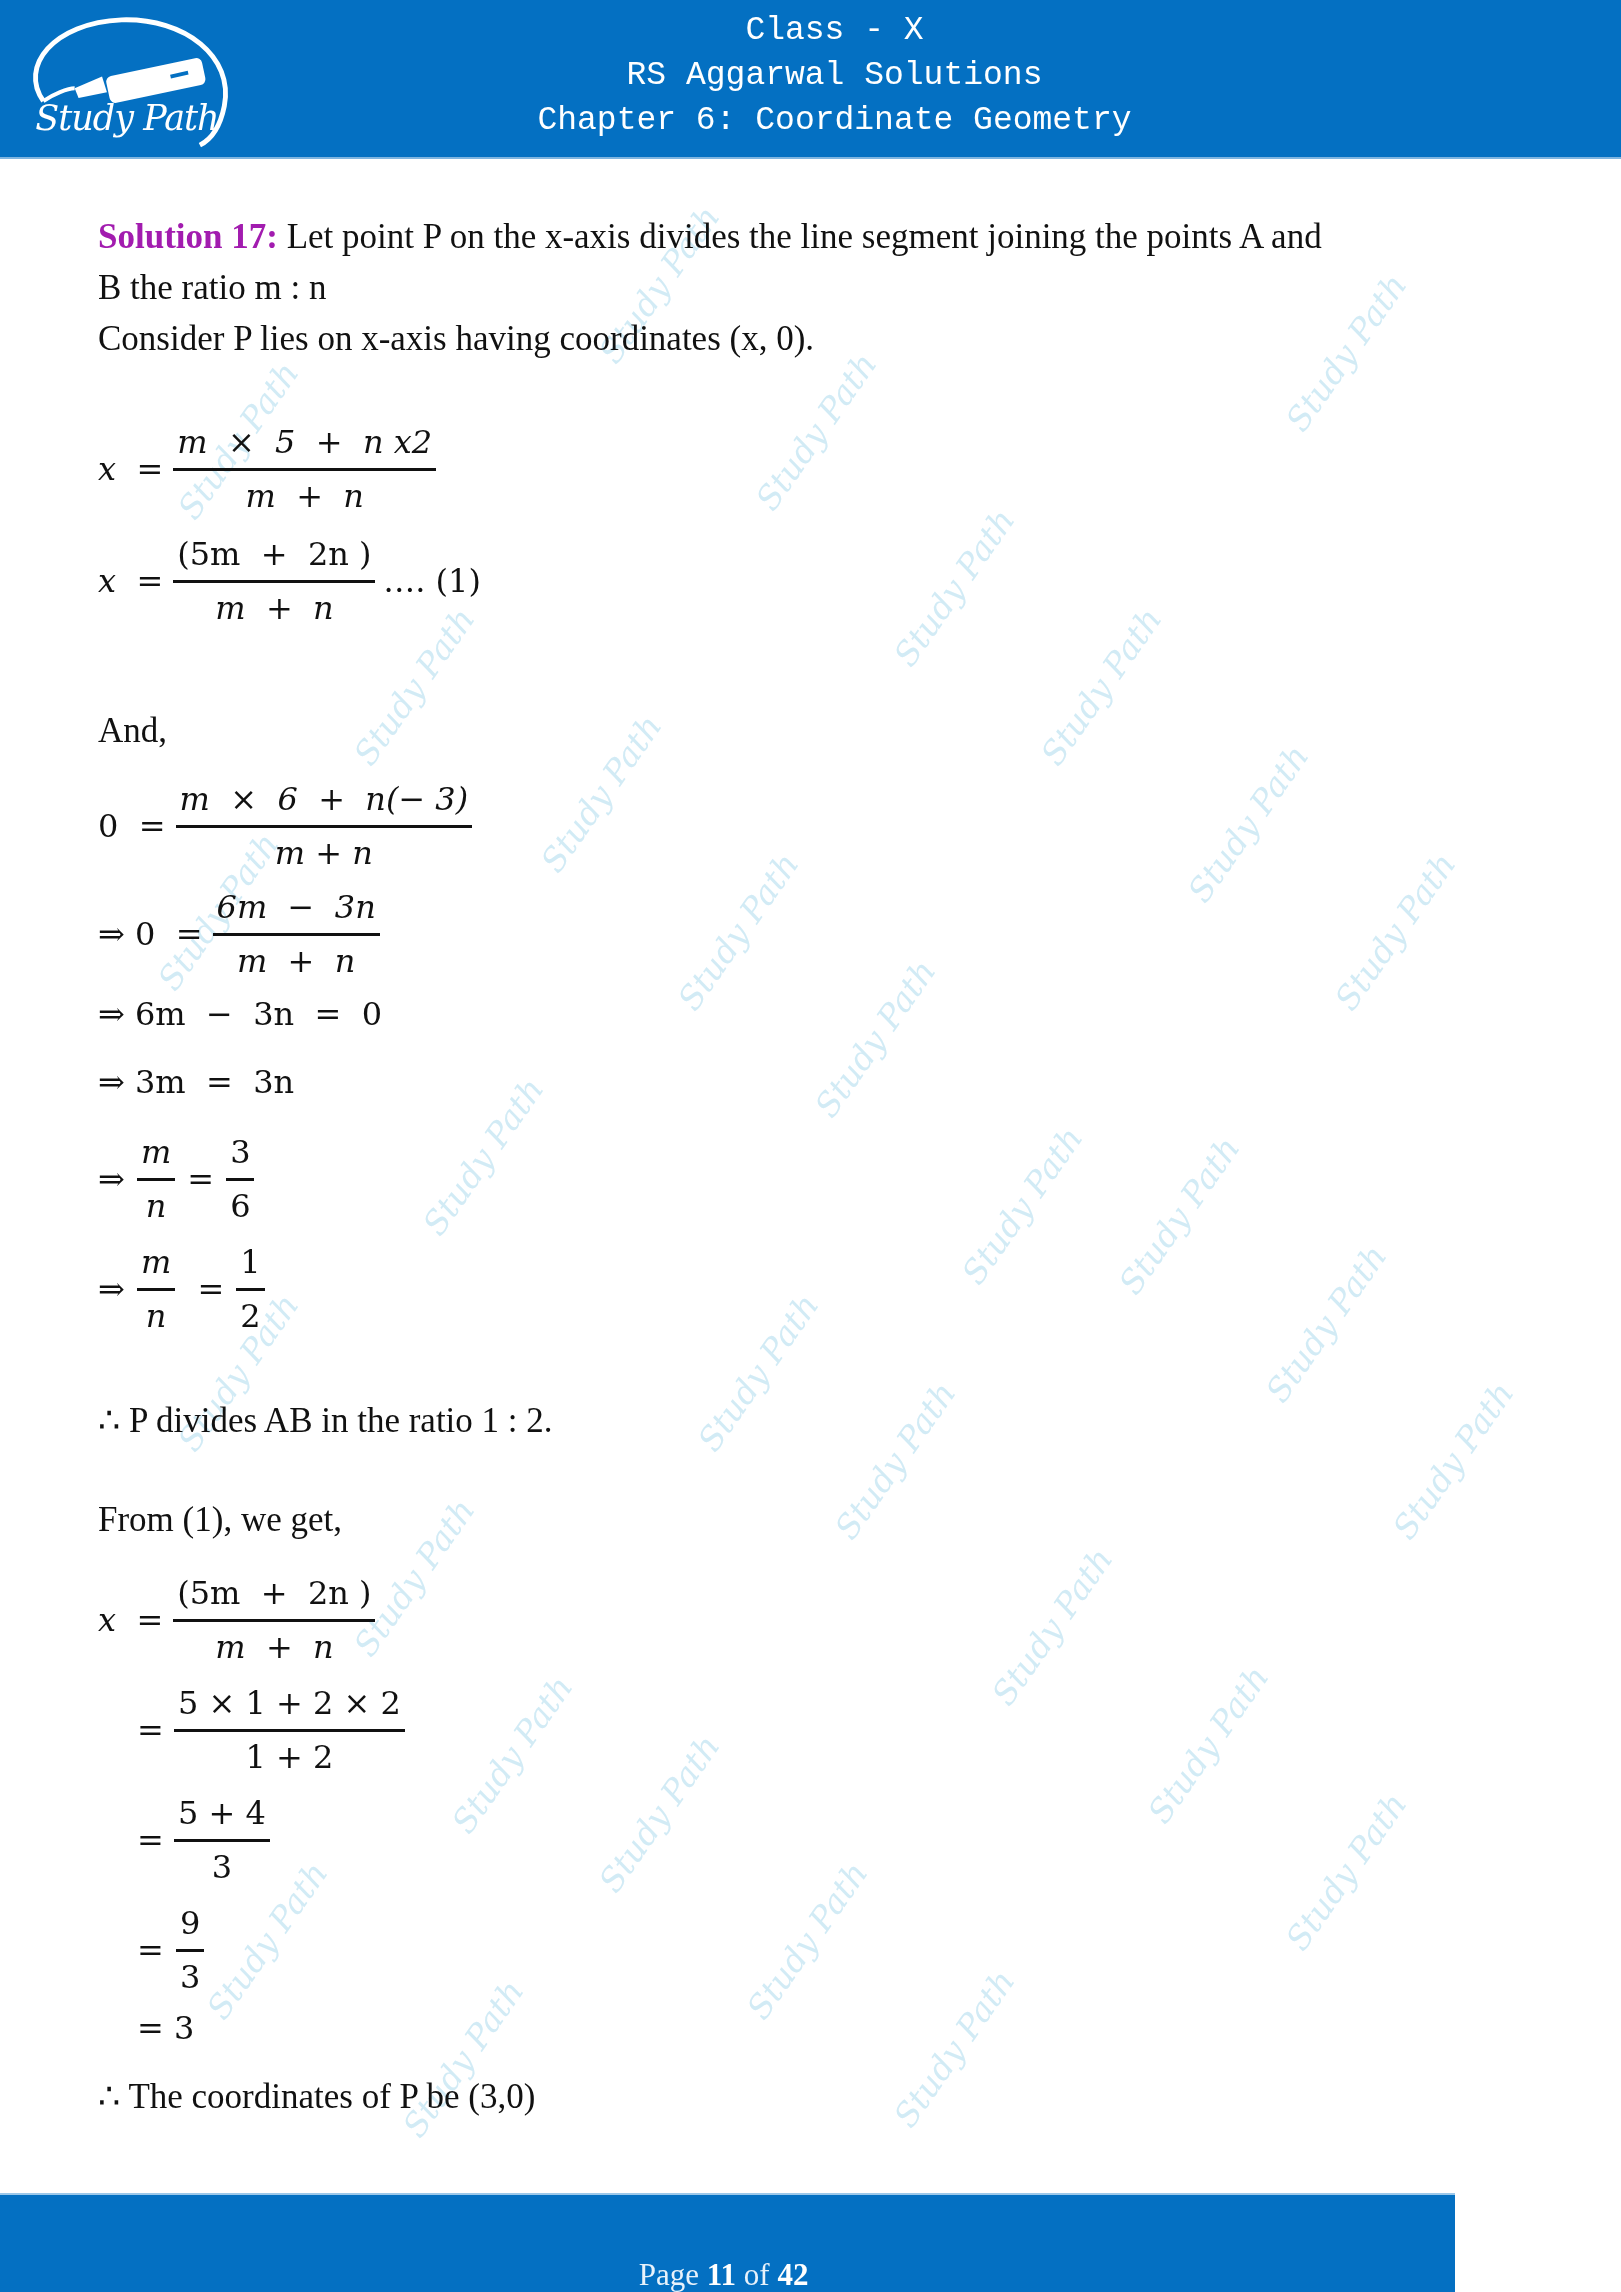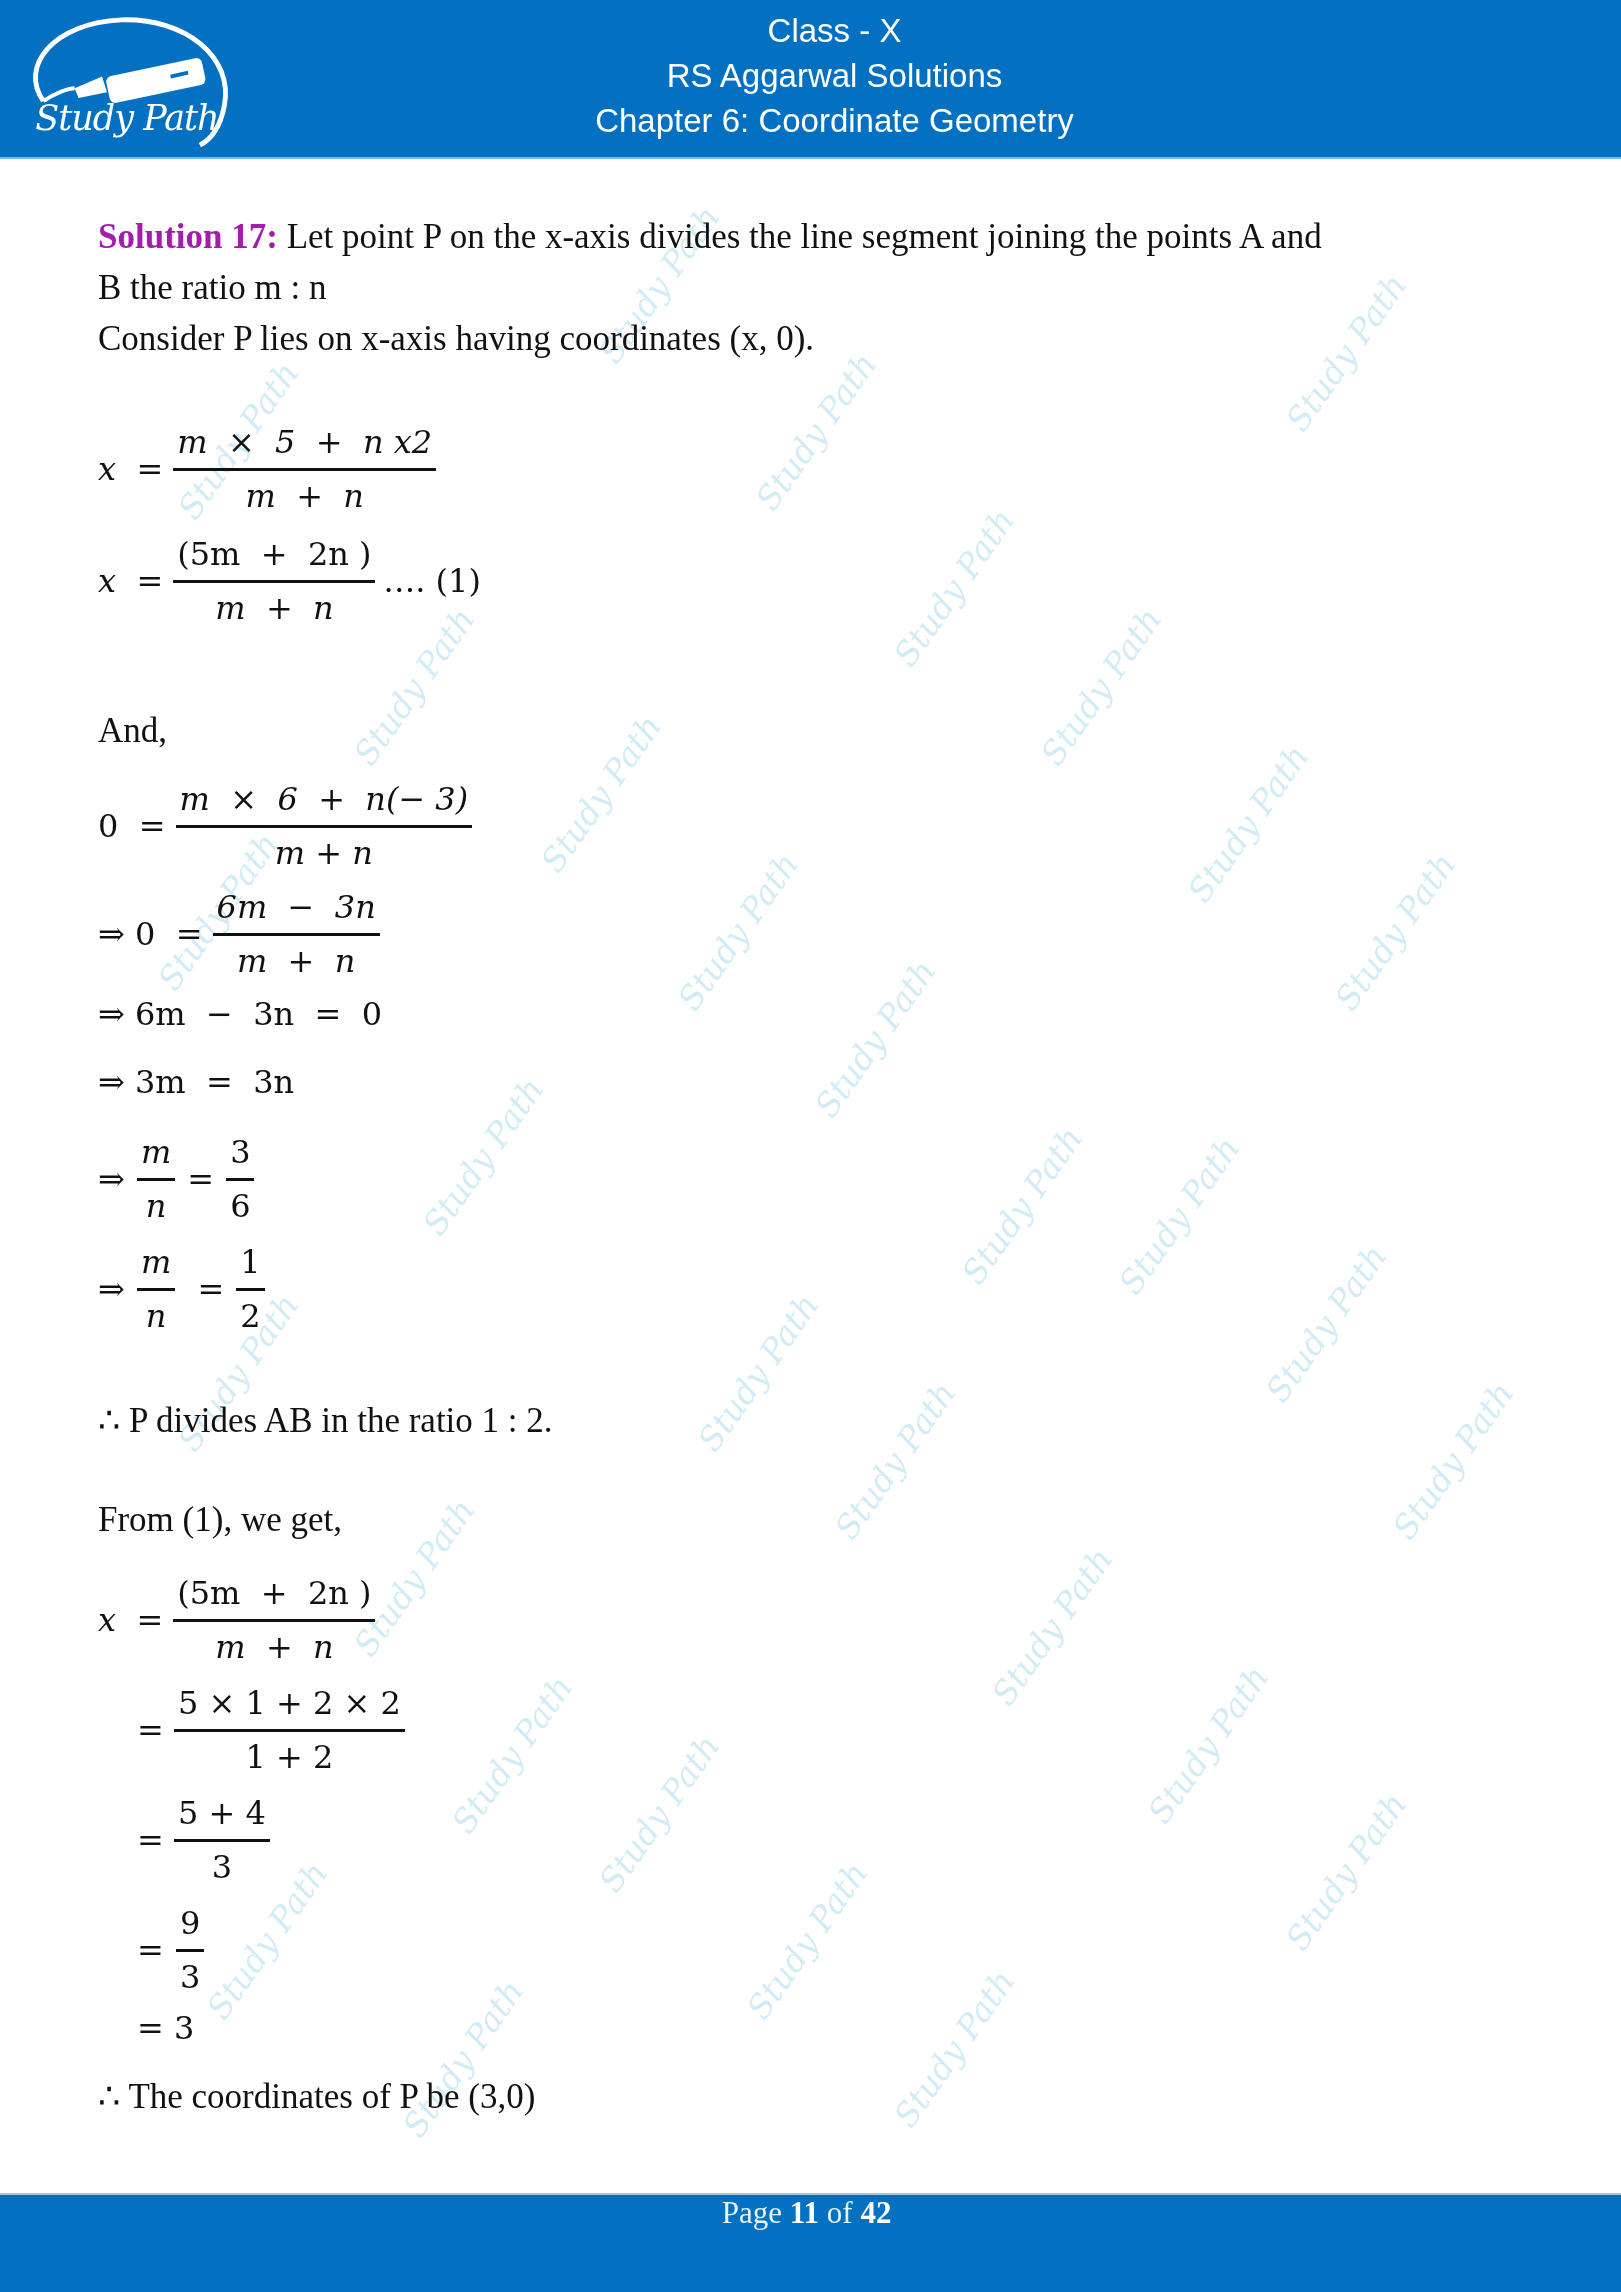--- a/index.html
+++ b/index.html
@@ -12,26 +12,26 @@
       position: absolute; left: 0; top: 0; width: 1621px; height: 157px;
       background: #0470c2; border-bottom: 2.9px solid #7fb5e0;
     }
     .logo { position: absolute; left: 13.7px; top: 7.8px; width: 225px; height: 145px; }
     .logo-text {
       position: absolute; left: 21.6px; top: 90px; color: #fff;
       font-family: "DejaVu Serif", serif; font-style: italic; font-size: 35px; letter-spacing: -1px;
     }
     .header-lines {
       position: absolute; left: 0; right: 0; top: 7.8px; text-align: center; color: #fff;
-      font-family: Liberation Sans, sans-serif; font-size: 33px; line-height: 45px; padding-left: 48px;
+      font-family: Liberation Mono, monospace; font-size: 33px; line-height: 45px; padding-left: 48px;
     }
     .footer {
-      position: absolute; left: 0; bottom: 0; width: 1621px; height: 98px;
+      position: absolute; left: 0; bottom: 0; width: 1455px; height: 98px;
       background: #0470c2; border-top: 2.9px solid #9cc8ea;
-      display: flex; align-items: flex-start; justify-content: center;
+      display: flex; align-items: flex-end; justify-content: center;
       color: #e8f2fb; font-family: "Liberation Serif", serif; font-size: 31px;
     }
     .footer .num { font-weight: bold; color: #fff; margin: 0 7.8px; }
     .content {
       position: absolute; left: 98px; top: 211px; width: 1431px;
       font-family: "Liberation Serif", serif; font-size: 35px; line-height: 51px;
     }
     .sol-label { color: #a21caf; font-weight: bold; }
     .p { margin: 0; }
     .math { font-family: "DejaVu Serif", serif; font-size: 32px; }

